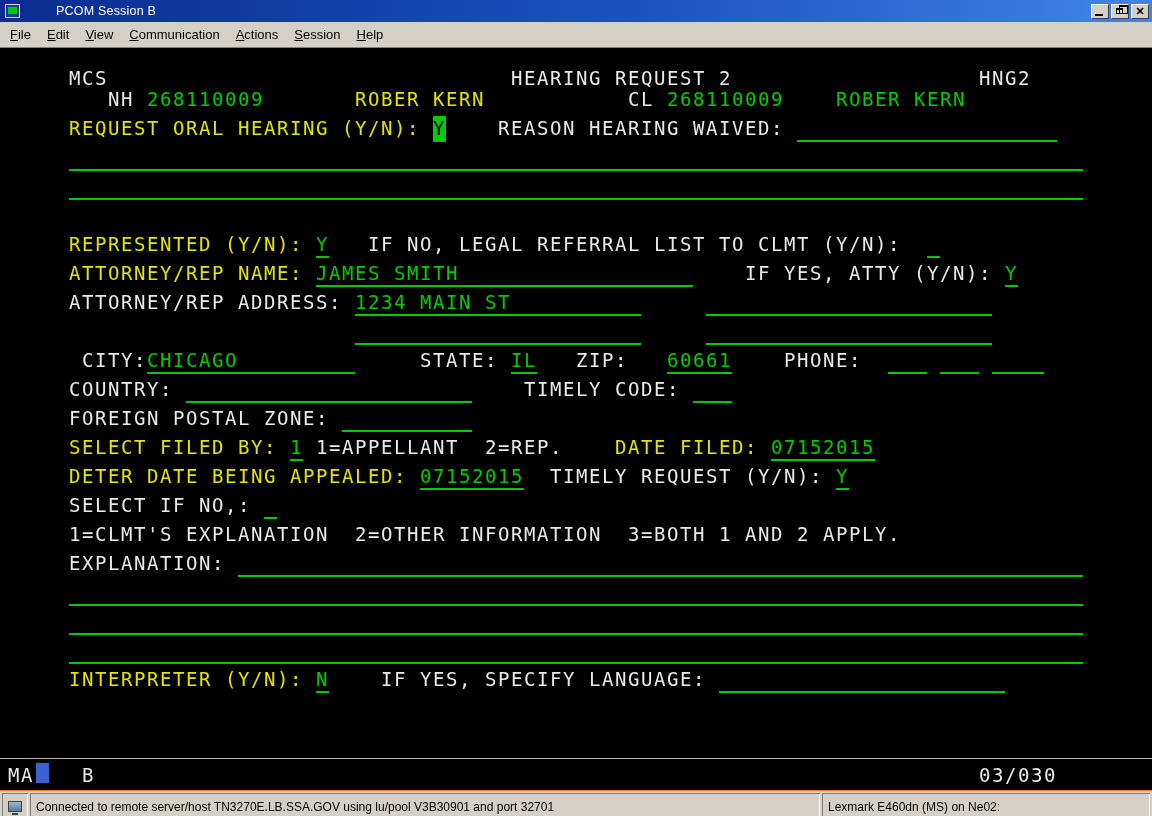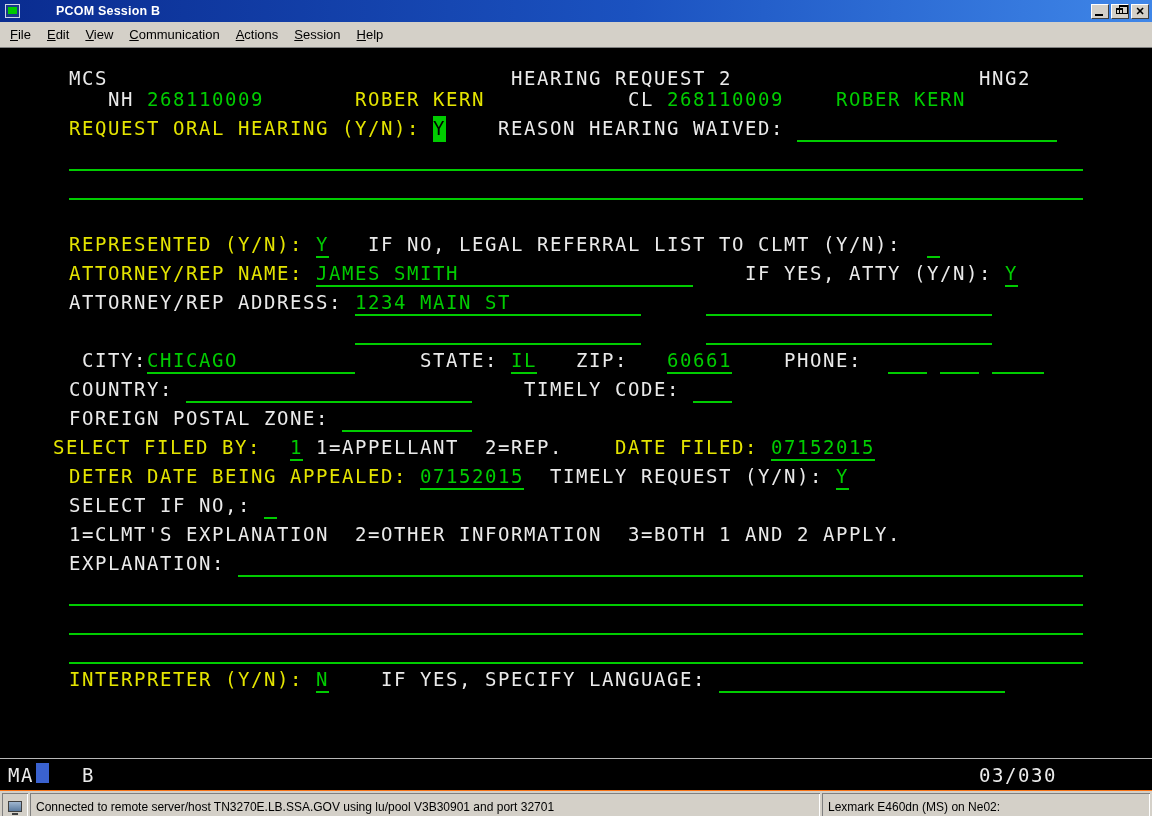--- a/index.html
+++ b/index.html
@@ -13,21 +13,21 @@
     display:flex; align-items:center; padding:0 3px;
   }
   .app-icon {
     width:15px; height:14px; margin:0 4px 0 2px;
     background:#1a3a8a; border:1px solid #cfd6e6; position:relative;
   }
   .app-icon::after {
     content:""; position:absolute; left:2px; top:2px; width:9px; height:7px;
     background:#00cc00;
   }
-  .title-text { color:#fff; font-weight:bold; font-size:12.5px; letter-spacing:.2px;padding-left:32px; }
+  .title-text { color:#fff; font-weight:normal; font-size:12.5px; letter-spacing:.2px;padding-left:32px; }
   .winbtns { margin-left:auto; display:flex; gap:2px; }
   .winbtn {
     width:18px; height:15px; background:#d4d0c8;
     border:1px solid; border-color:#fff #404040 #404040 #fff;
     position:relative; display:flex; align-items:center; justify-content:center;
     font-size:11px; font-weight:bold; color:#000; line-height:1;
   }
   .glyph-min { position:absolute; left:3px; bottom:2px; width:8px; height:2px; background:#000; }
   .glyph-restore { position:absolute; left:4px; top:3px; width:7px; height:6px;
     border:1px solid #000; border-top-width:2px; background:#d4d0c8; }
@@ -178,21 +178,21 @@
       <span class="seg white" style="left: 69px;">COUNTRY:</span>
       <span class="seg green field" style="left: 186px; width: 286px;"></span>
       <span class="seg white" style="left: 524px;">TIMELY CODE:</span>
       <span class="seg green field" style="left: 693px; width: 39px;"></span>
     </div>
     <div class="trow" style="top: 358px;">
       <span class="seg white" style="left: 69px;">FOREIGN POSTAL ZONE:</span>
       <span class="seg green field" style="left: 342px; width: 130px;"></span>
     </div>
     <div class="trow" style="top: 387px;">
-      <span class="seg yellow" style="left: 53px;">SELECT FILED BY:</span>
+      <span class="seg yellow" style="left: 69px;">SELECT FILED BY:</span>
       <span class="seg green field" style="left: 290px; width: 13px;">1</span>
       <span class="seg white" style="left: 316px;">1=APPELLANT</span>
       <span class="seg white" style="left: 485px;">2=REP.</span>
       <span class="seg yellow" style="left: 615px;">DATE FILED:</span>
       <span class="seg green field" style="left: 771px; width: 104px;">07152015</span>
     </div>
     <div class="trow" style="top: 416px;">
       <span class="seg yellow" style="left: 69px;">DETER DATE BEING APPEALED:</span>
       <span class="seg green field" style="left: 420px; width: 104px;">07152015</span>
       <span class="seg white" style="left: 550px;">TIMELY REQUEST (Y/N):</span>

